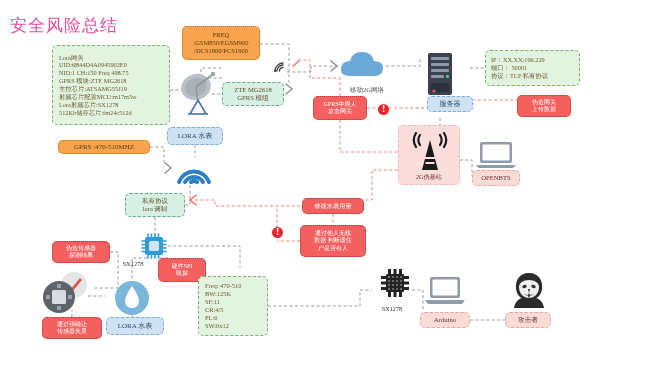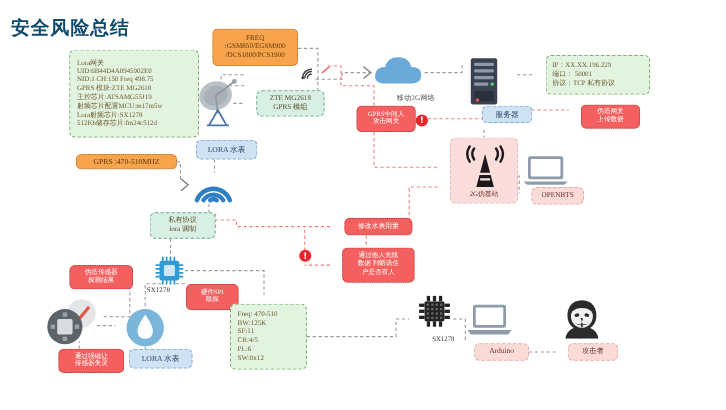--- a/index.html
+++ b/index.html
@@ -9,33 +9,32 @@
     font-family:"Liberation Serif", serif;
     overflow:hidden;
     position:relative;
   }
   #stage{position:absolute;left:0;top:0;width:660px;height:373px;}
   #svg-layer{position:absolute;left:0;top:0;width:660px;height:373px;}
 
   .title{
     position:absolute;left:10px;top:14px;
     font-family:"DejaVu Sans", sans-serif;
-    font-weight:bold;font-size:17px;color:#0c4a6e;
+    font-weight:normal;font-size:17px;color:#ec4899;
     letter-spacing:1px;
   }
 
   
   .box{
     position:absolute;box-sizing:border-box;
     display:flex;flex-direction:column;
     align-items:center;justify-content:center;
     text-align:center;
     border-radius:5px;
     line-height:1.25;
-    margin-left:11px;
   }
   .box-green{
     background:#e2f3e0;border:1px dashed #7fb069;color:#6b5a2e;
   }
   .box-green-d{
     background:#d8f0e4;border:1px dashed #63a88b;color:#5d4f2b;
   }
   .box-orange{
     background:#f7a44c;border:1px dotted #b4702a;color:#5b3a10;
   }

